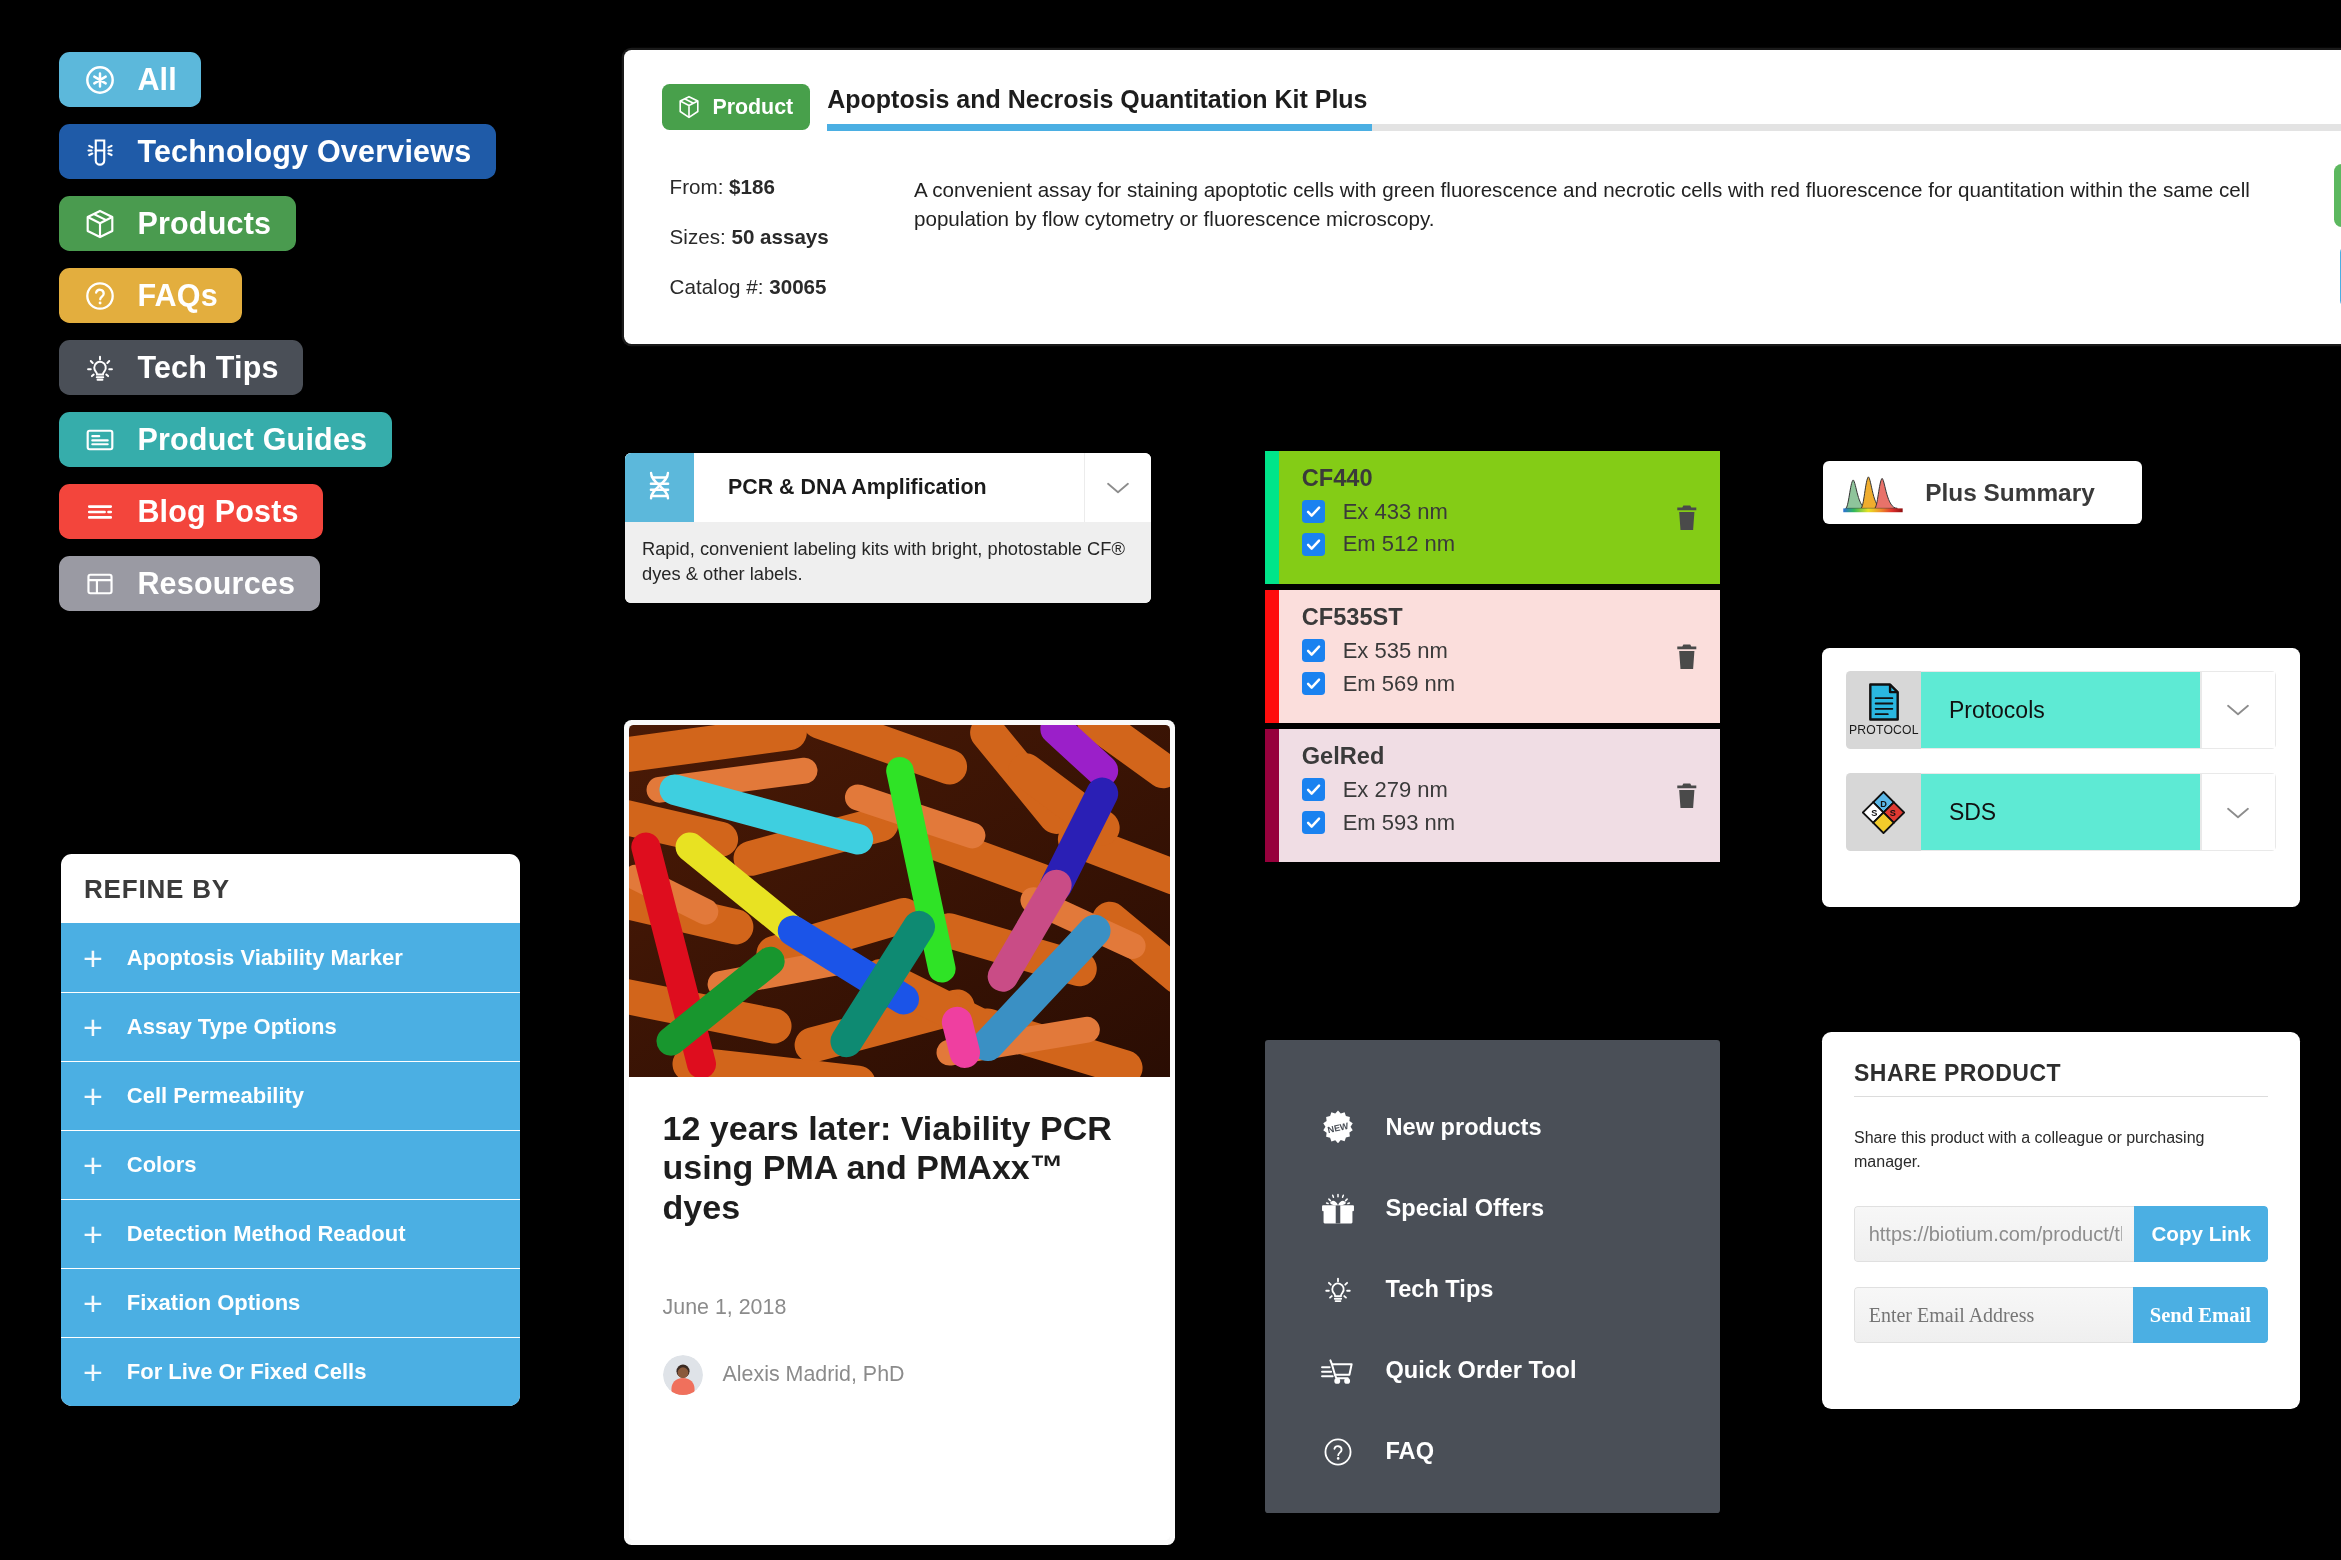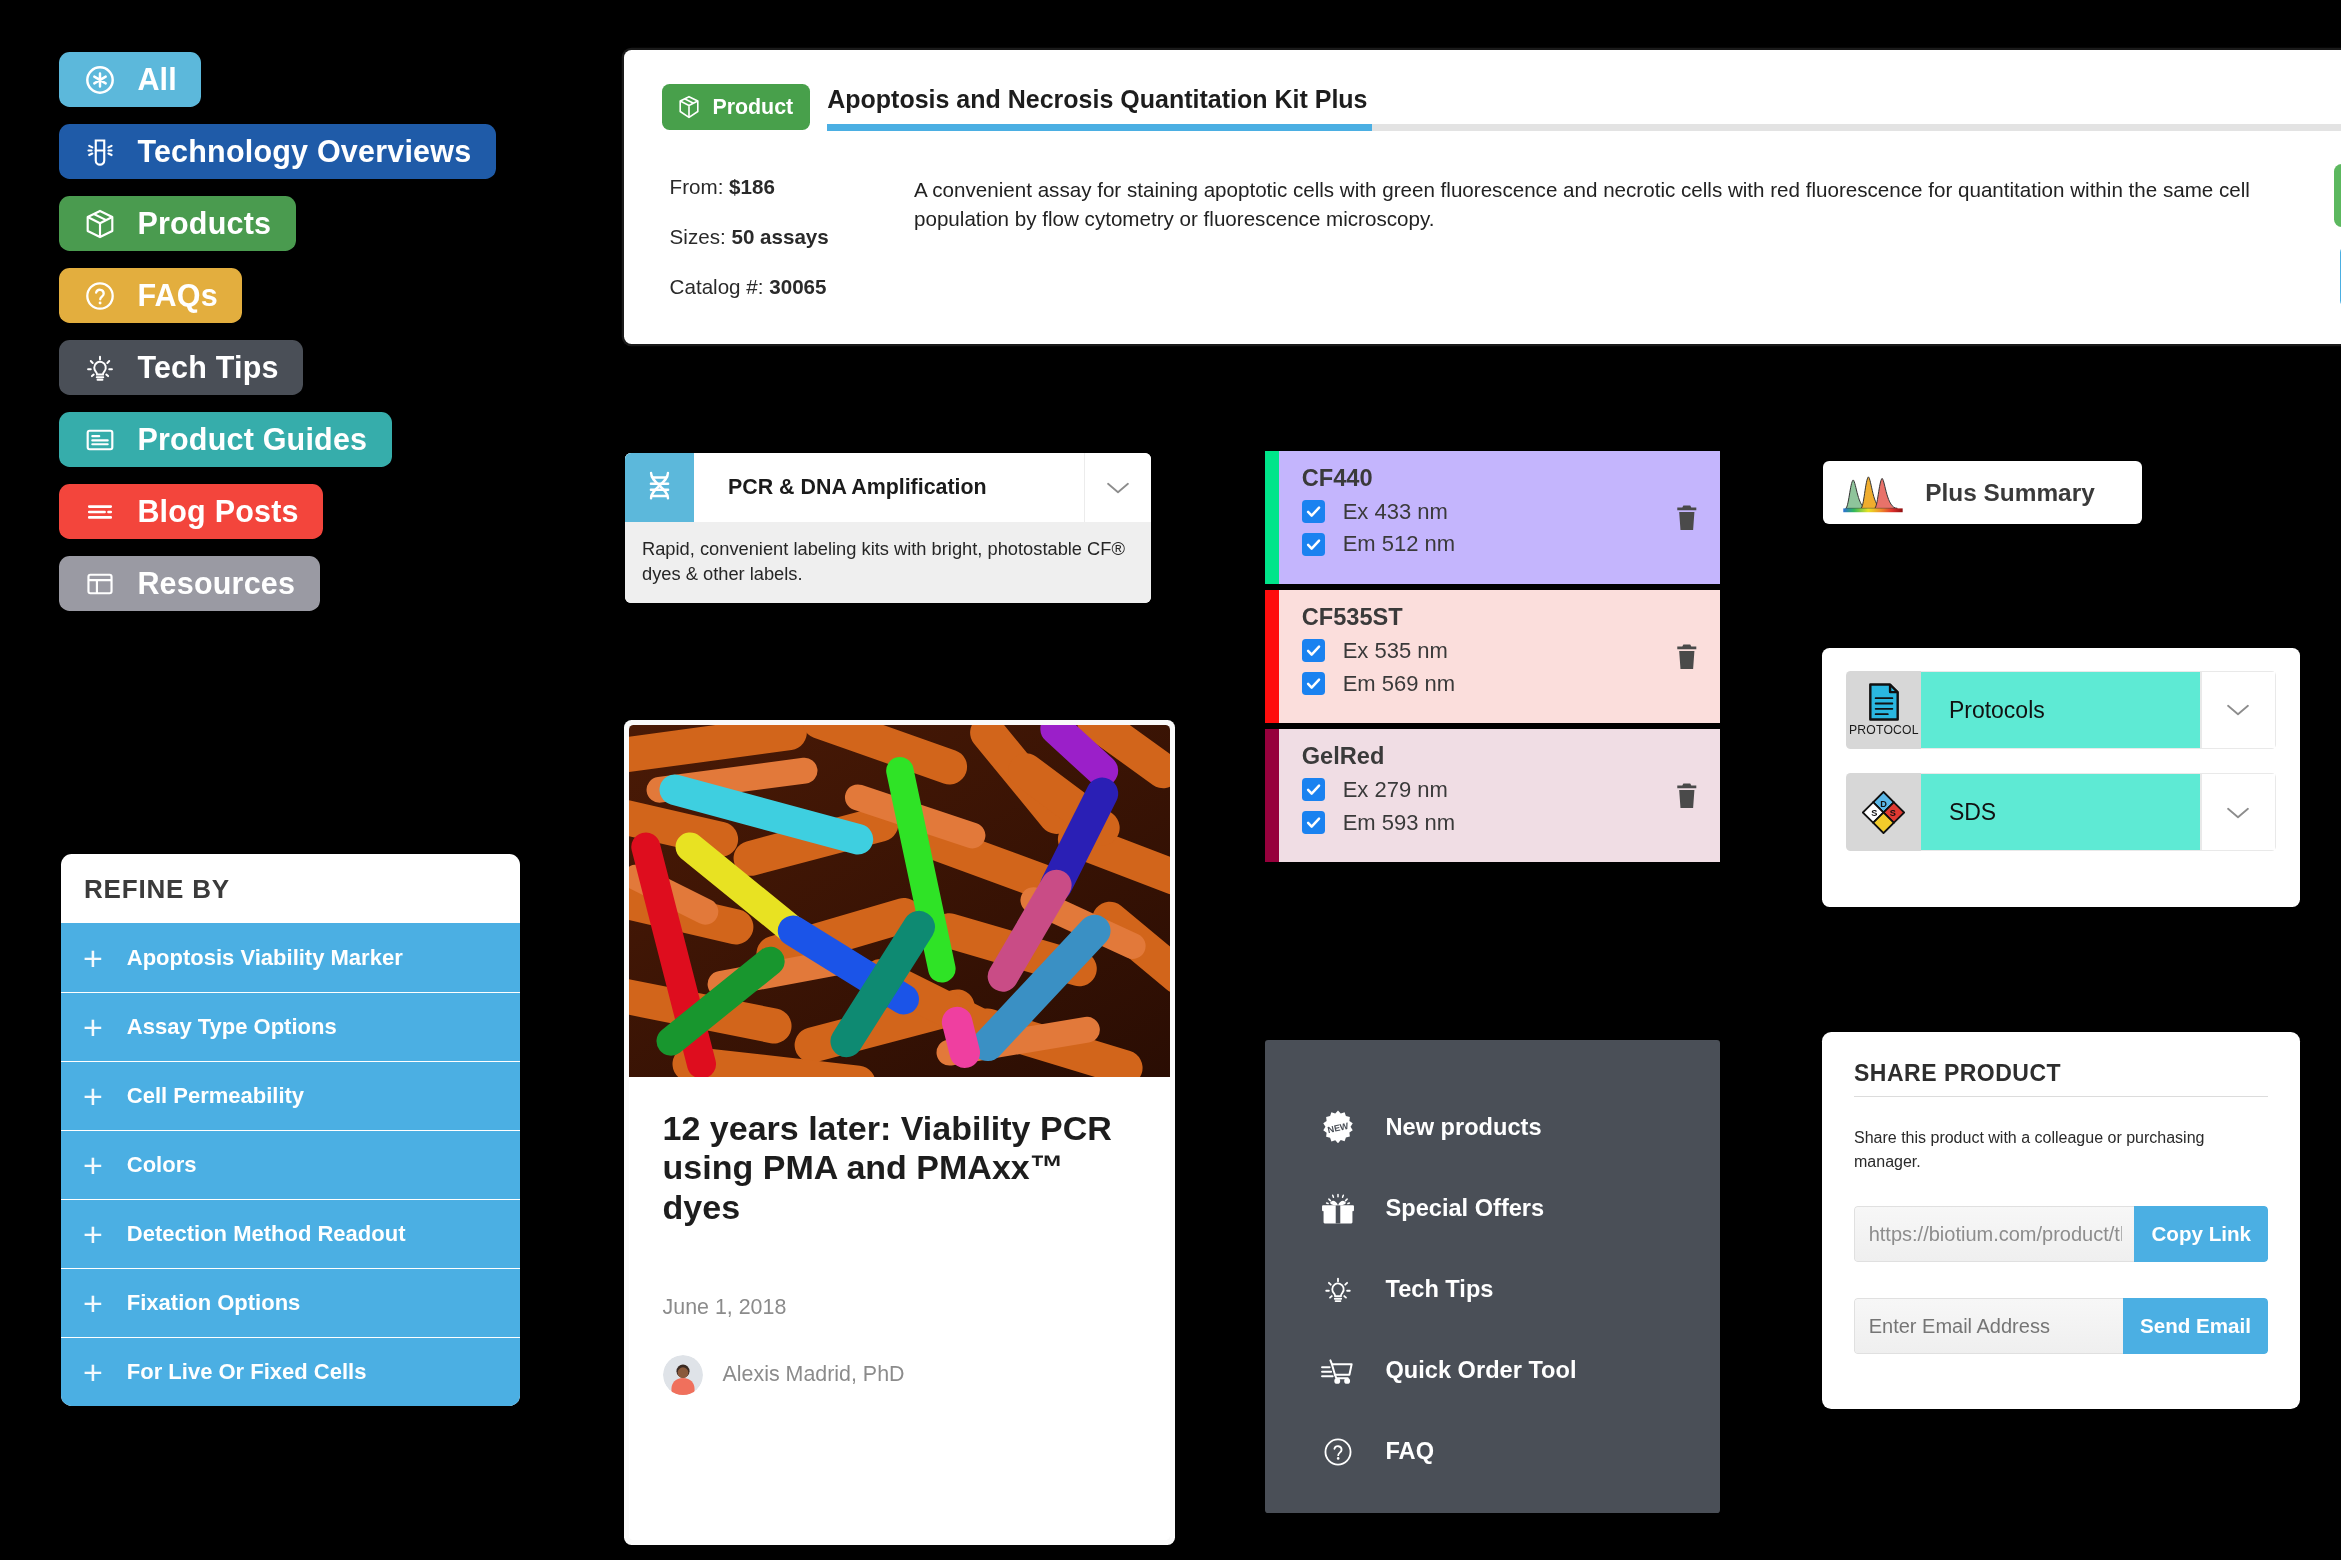--- a/index.html
+++ b/index.html
@@ -153,21 +153,21 @@
   .share {
     position: absolute; left: 1822px; top: 1032px; width: 478px; height: 377px;
     background: #fff; border-radius: 9.2px;
     box-shadow: 0 3.1px 13.7px rgba(0,0,0,.6);
     padding: 27.5px 32px;
   }
   .share-title { font-size: 23px; font-weight: 700; color: #2e2e2e; letter-spacing: 0.5px; }
   .share-rule { margin-top: 9.2px; height: 1.5px; background: #dcdcdc; }
   .share-desc { margin-top: 29px; font-size: 16px; line-height: 1.5; color: #2a2a2a; }
   .share-field { margin-top: 32px; display: flex; height: 56px; border-radius: 3.8px; overflow: hidden; }
-  .share-field.second { margin-top: 36px; }
+  .share-field.second { margin-top: 25px; font-family: Liberation Serif, serif; }
   .sf-input {
     flex: 1 1 auto; border: 1.5px solid #e0e0e0; border-right: none;
     background: linear-gradient(#f7f7f7,#efefef);
     font-size: 20px; color: #8d8d8d; padding: 0 12.2px 0 13.7px;
     font-family: inherit; outline: none; min-width: 0;
     border-radius: 3.8px 0 0 3.8px;
   }
   .sf-btn { flex: 0 0 auto; padding: 0 17px; background: #4bafe3; color: #fff; border: none;
             font-size: 20.6px; font-weight: 700; cursor: pointer; font-family: inherit; border-radius: 0 3.8px 3.8px 0; }
 </style>
@@ -351,21 +351,21 @@
         <svg class="chev" viewBox="0 0 34 20" fill="none" stroke="#8d8d8d" stroke-width="2.4" stroke-linecap="round" stroke-linejoin="round">
             <path d="M4 5l13 11L30 5"></path>
           </svg>
       </div>
     </div>
     <div class="pcr-sub">Rapid, convenient labeling kits with bright, photostable CF® dyes &amp; other labels.</div>
   </div>
 
   <div class="dyelist">
 
-    <div class="dye-row" style="background:#c4b5fd">
+    <div class="dye-row" style="background:#84cc16">
       <div class="dye-swatch" style="background:#00e58a"></div>
       <div class="dye-main">
         <div class="dye-name">CF440</div>
         <div class="dye-line">
           <span class="cbx">
             <svg viewBox="0 0 22 22" fill="none" stroke="#fff" stroke-width="3.2" stroke-linecap="round" stroke-linejoin="round">
                 <path d="M4 11.5l4.6 4.8L18.2 6"></path>
               </svg>
           </span>
           <span class="dye-val">Ex 433 nm</span>

